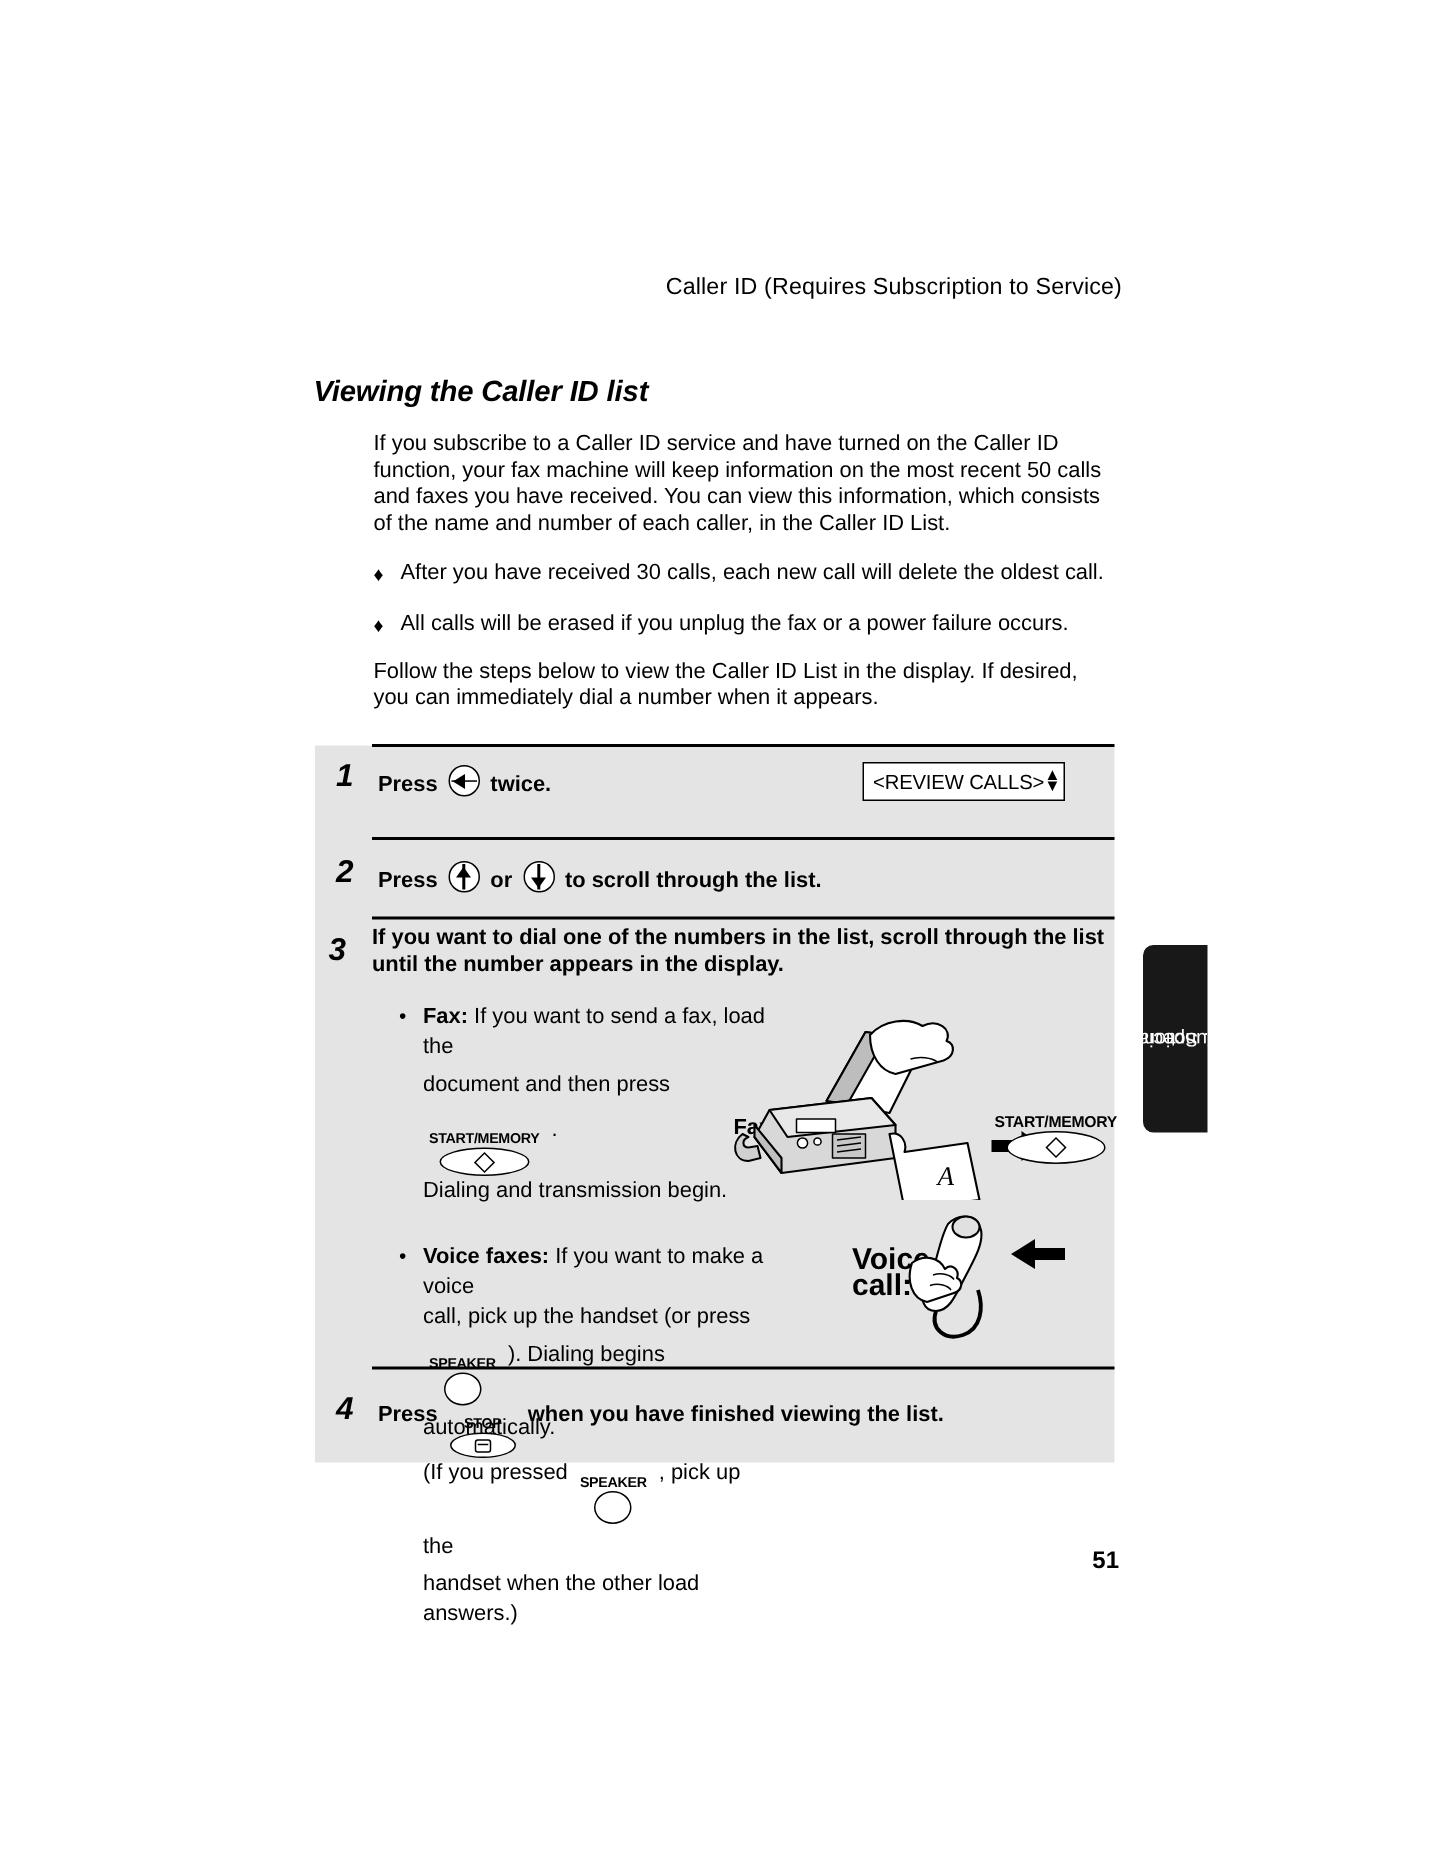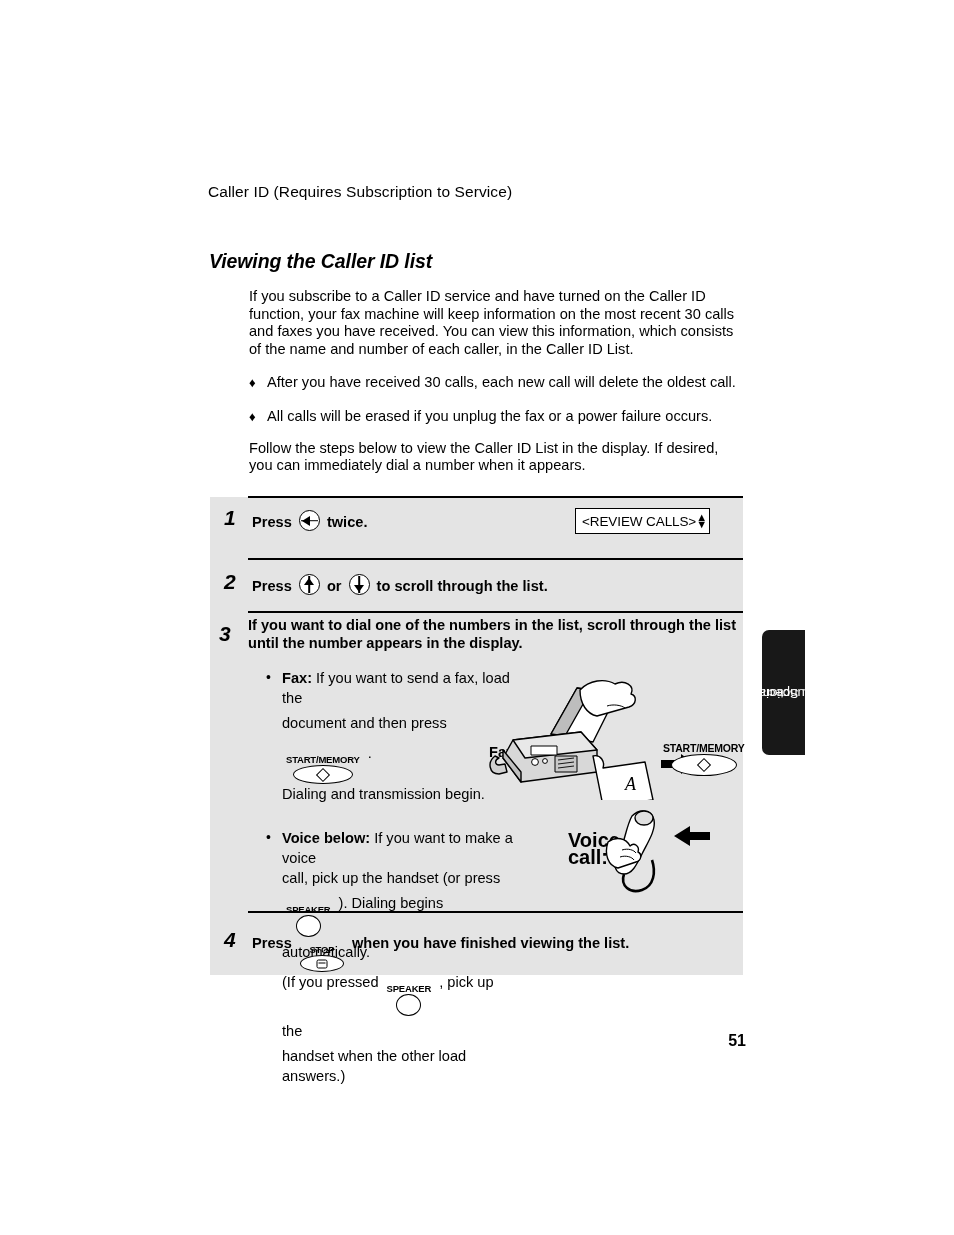--- a/index.html
+++ b/index.html
@@ -17,21 +17,21 @@
   }
 
   .page { position: absolute; inset: 0; }
 
   
   .running-head {
     position: absolute;
     left: 208px;
     top: 183px;
     width: 540px;
-    text-align: left;
+    text-align: right;
     font-size: 15.5px;
     letter-spacing: 0.1px;
   }
 
   
   .section-title {
     position: absolute;
     left: 209px;
     top: 250px;
     font-size: 19.5px;
@@ -321,21 +321,21 @@
 </head>
 <body>
 
 <div class="page">
 
   <div class="running-head">Caller ID (Requires Subscription to Service)</div>
 
   <div class="section-title">Viewing the Caller ID list</div>
 
   <div class="intro">
-    <p>If you subscribe to a Caller ID service and have turned on the Caller ID function, your fax machine will keep information on the most recent 30 calls and faxes you have received. You can view this information, which consists of the name and number of each caller, in the Caller ID List.</p>
+    <p>If you subscribe to a Caller ID service and have turned on the Caller ID function, your fax machine will keep information on the most recent 50 calls and faxes you have received. You can view this information, which consists of the name and number of each caller, in the Caller ID List.</p>
     <div class="bullet-row">
       <span class="dia">♦</span>
       <span>After you have received 30 calls, each new call will delete the oldest call.</span>
     </div>
     <div class="bullet-row">
       <span class="dia">♦</span>
       <span>All calls will be erased if you unplug the fax or a power failure occurs.</span>
     </div>
     <p class="gap">Follow the steps below to view the Caller ID List in the display. If desired, you can immediately dial a number when it appears.</p>
   </div>
@@ -397,21 +397,21 @@
           </span>
         </span>
         <span>.</span>
       </span>
       <span class="ln">Dialing and transmission begin.</span>
     </div>
 
     <div class="b-item b-gap">
       <span class="dot">•</span>
       <span class="ln">
-        <b>Voice below:</b><span> If you want to make a voice</span>
+        <b>Voice faxes:</b><span> If you want to make a voice</span>
       </span>
       <span class="ln">call, pick up the handset (or press</span>
       <span class="ln ln-tall">
         <span class="key-oval-wrap">
           <span class="cap">SPEAKER</span>
           <span class="key-oval oval-speaker"></span>
         </span>
         <span>). Dialing begins automatically.</span>
       </span>
       <span class="ln ln-tall">

